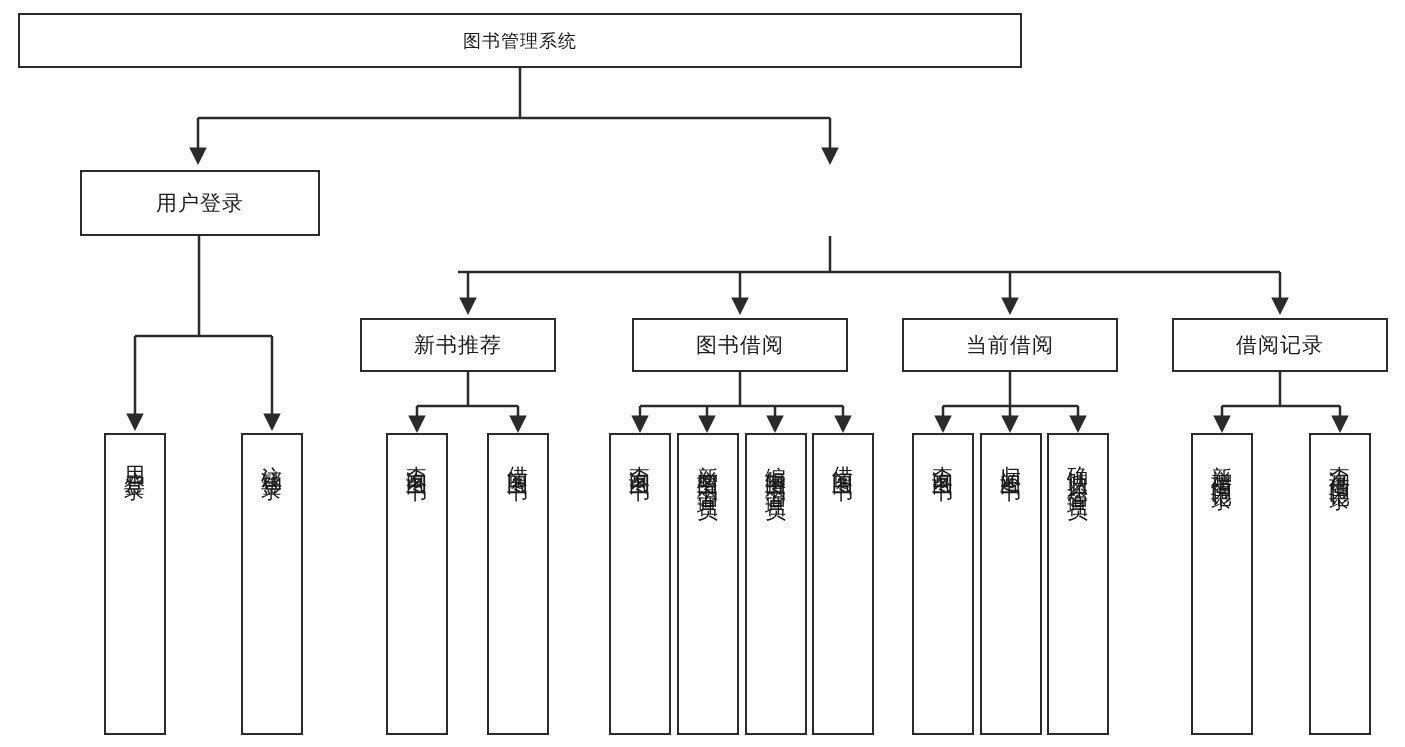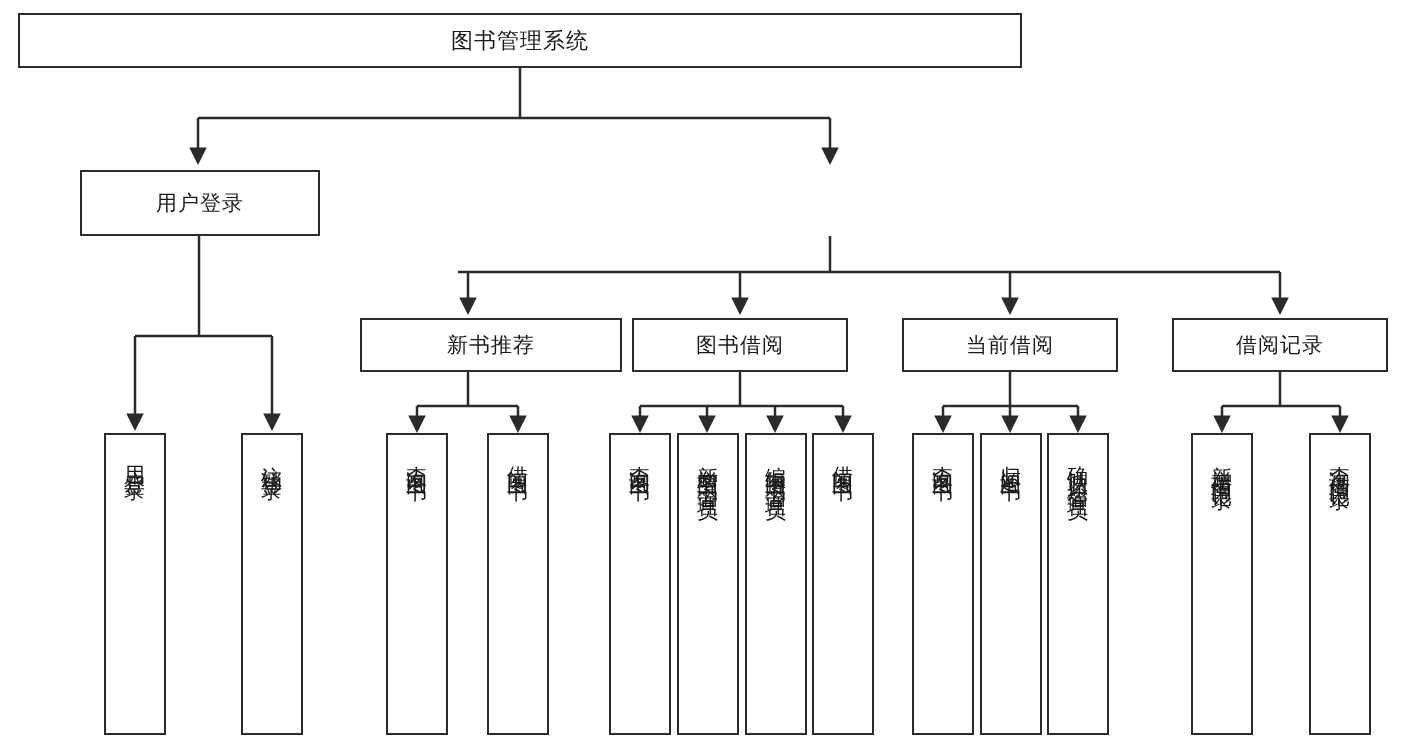--- a/index.html
+++ b/index.html
@@ -33,21 +33,21 @@
     display: flex;
     align-items: center;
     justify-content: center;
     color: #1a1a1a;
   }
   .node.h {
     font-size: 21px;
     letter-spacing: 1px;
   }
   .node.title {
-    font-size: 22px;
+    font-size: 18px;
     letter-spacing: 1px;
   }
   .node.v {
     font-size: 21px;
     align-items: flex-start;
     justify-content: center;
     padding-top: 14px;
   }
   .vtext {
     writing-mode: vertical-rl;
@@ -123,21 +123,21 @@
   </svg>
 
   <div class="node title" style="left:18px; top:13px; width:1004px; height:55px;">
     <span>图书管理系统</span>
   </div>
 
   <div class="node h" style="left:80px; top:170px; width:240px; height:66px;">
     <span>用户登录</span>
   </div>
 
-  <div class="node h" style="left:360px; top:318px; width:262px; height:54px;">
+  <div class="node h" style="left:360px; top:318px; width:196px; height:54px;">
     <span>新书推荐</span>
   </div>
   <div class="node h" style="left:632px; top:318px; width:216px; height:54px;">
     <span>图书借阅</span>
   </div>
   <div class="node h" style="left:902px; top:318px; width:216px; height:54px;">
     <span>当前借阅</span>
   </div>
   <div class="node h" style="left:1172px; top:318px; width:216px; height:54px;">
     <span>借阅记录</span>

